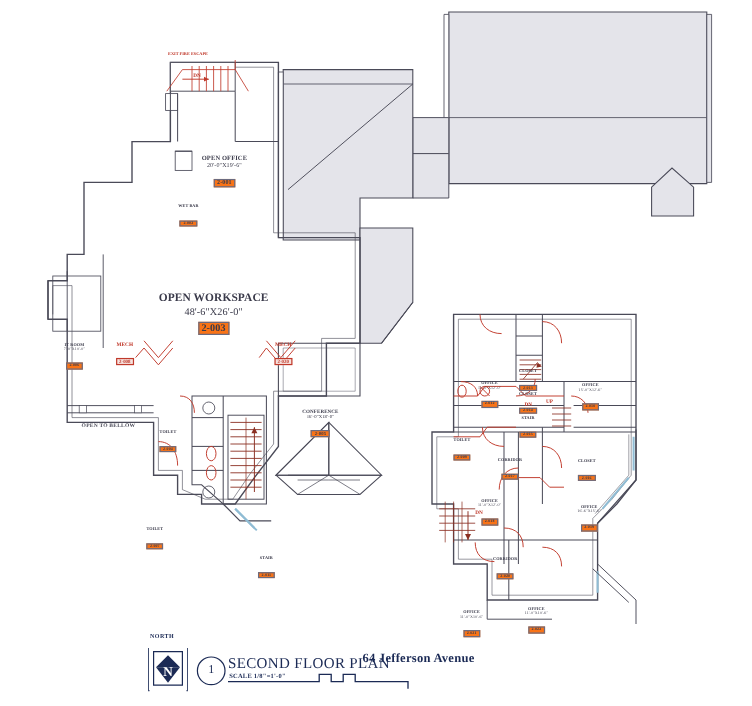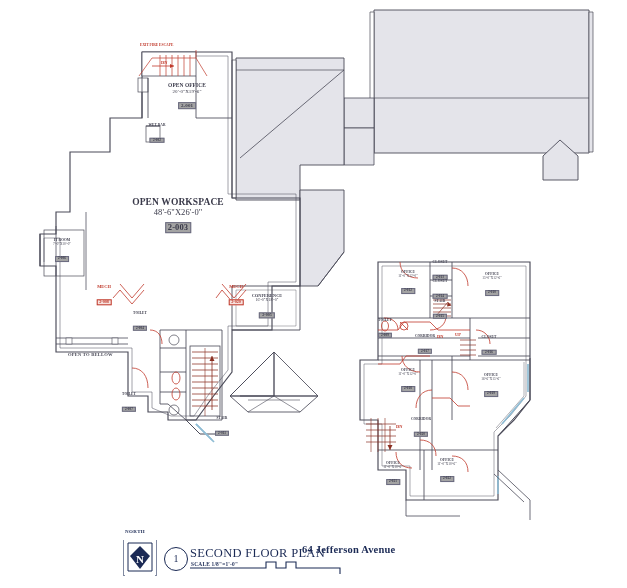--- a/index.html
+++ b/index.html
@@ -14,27 +14,28 @@
 
   
   .room-label{
     position:absolute;
     text-align:center;
     line-height:1.05;
     color:#3a3a4a;
     letter-spacing:.1px;
     white-space:nowrap;
     pointer-events:auto;
+    margin-top:47px;
   }
   .room-label .rname{display:block;font-weight:700;}
   .room-label .rdim{display:block;}
   .room-label .rtag{
     display:inline-block;
     border:1px solid #6b6b80;
-    background:#a3a3a3;
+    background:#f97316;
     padding:0 2px;
     margin-top:1px;
     font-weight:700;
   }
   
   .lbl-xl .rname{font-size:9.5px;}
   .lbl-xl .rdim{font-size:8.5px;}
   .lbl-xl .rtag{font-size:8.5px;}
 
   .lbl-md .rname{font-size:5.4px;}

